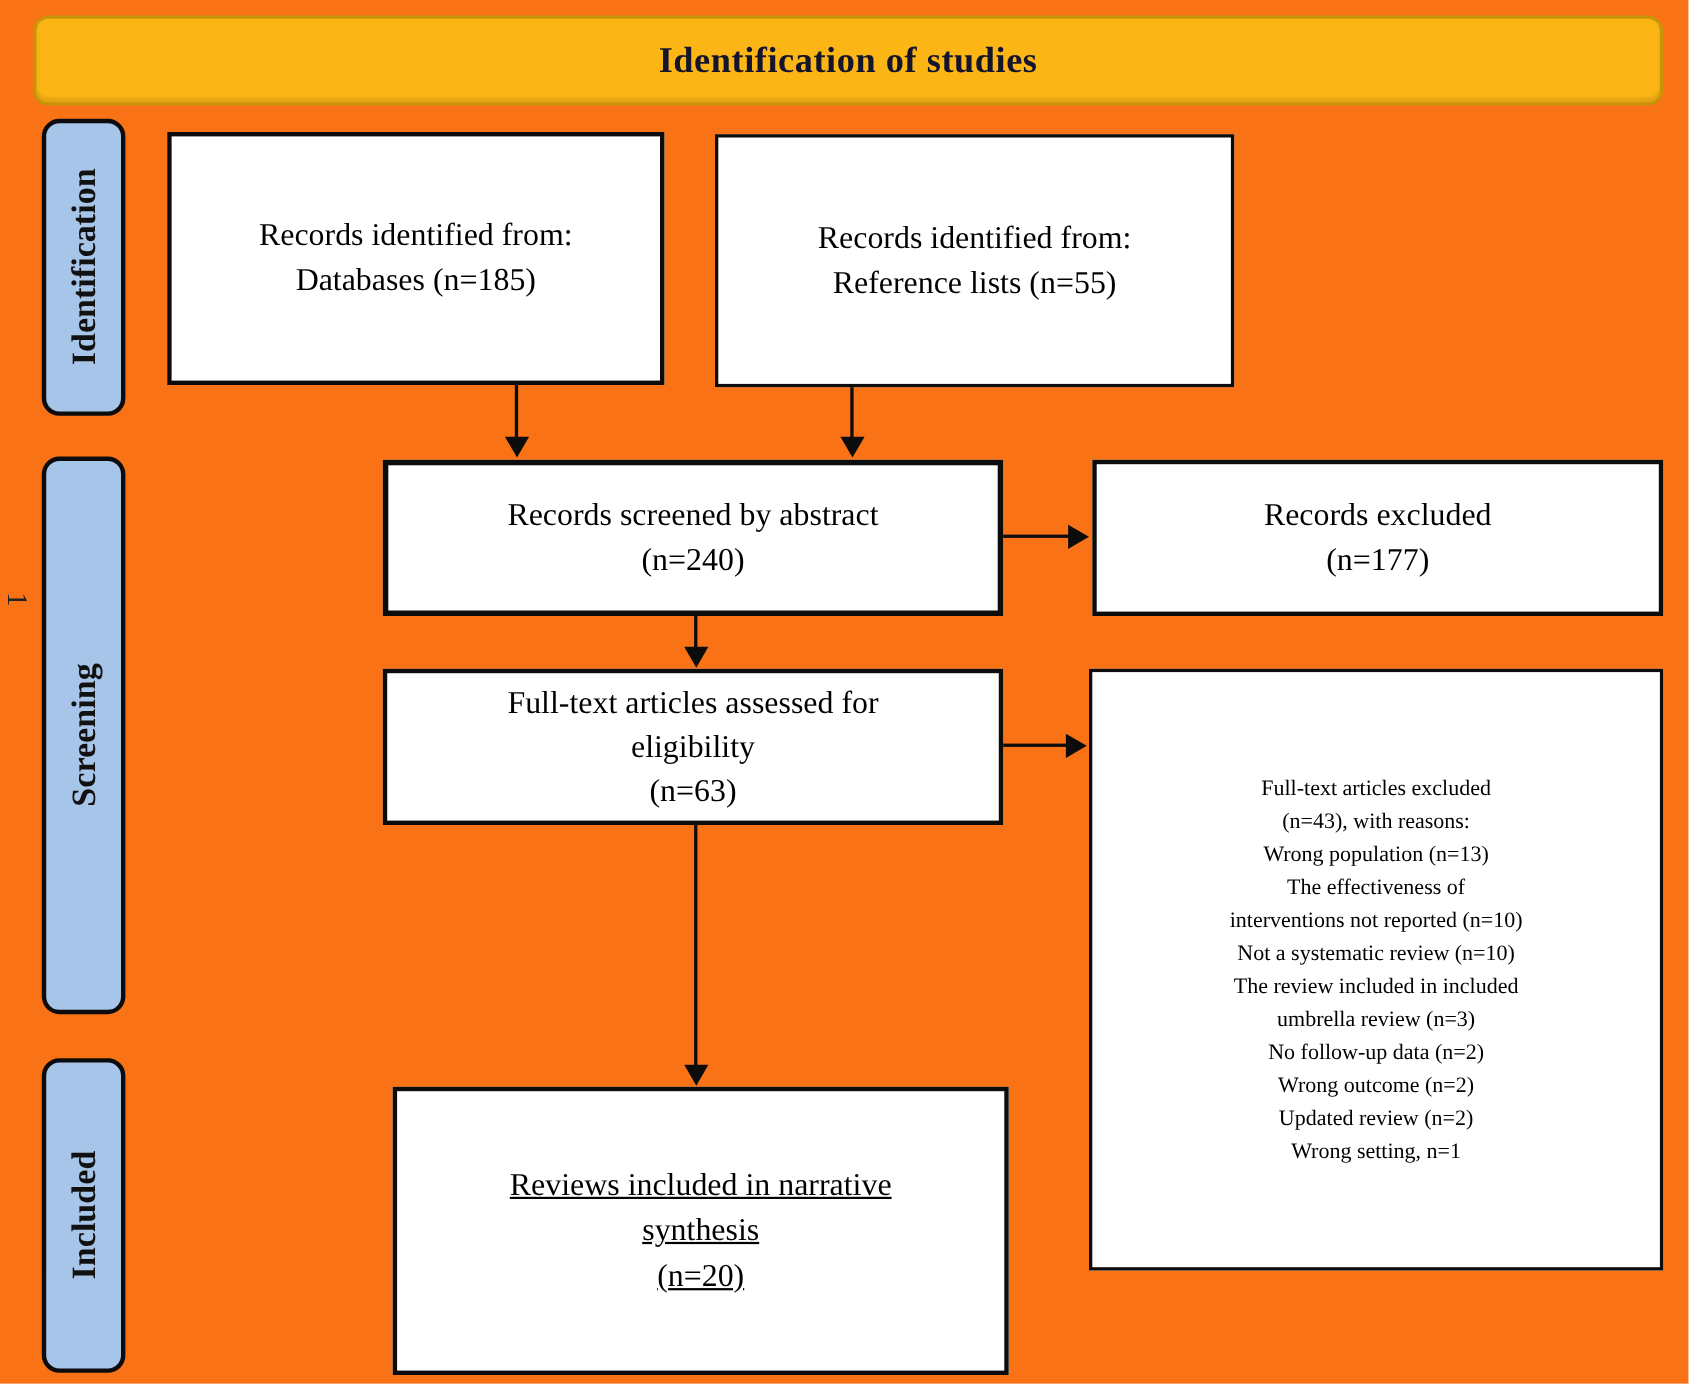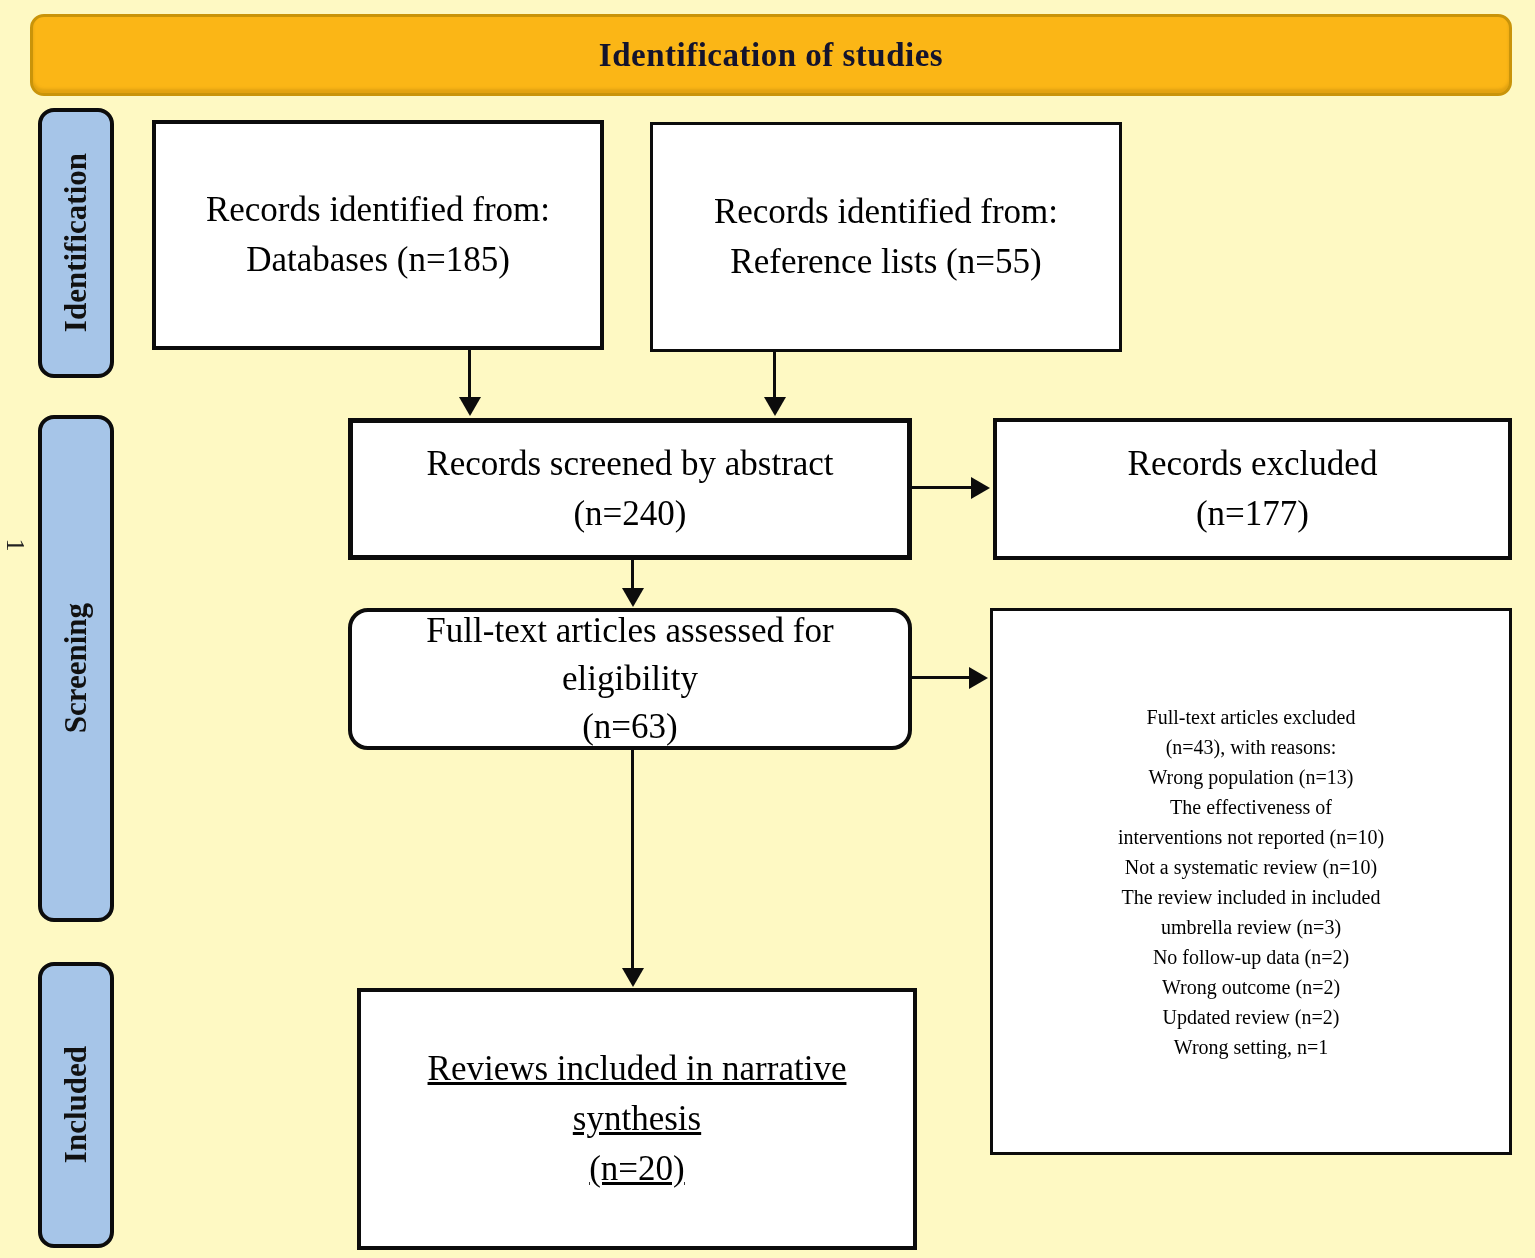--- a/index.html
+++ b/index.html
@@ -4,21 +4,21 @@
 <style>
   html, body {
     margin: 0;
     padding: 0;
     background: #ffffff;
   }
   #canvas {
     position: relative;
     width: 1535px;
     height: 1258px;
-    background: #fef9c3;
+    background: #f97316;
     font-family: "Liberation Serif", "DejaVu Serif", serif;
     color: #000000;
     overflow: hidden;
   }
 
   
   .banner {
     position: absolute;
     left: 30px; top: 14px;
     width: 1482px; height: 82px;
@@ -80,30 +80,30 @@
     position: absolute;
     background: #ffffff;
     border: 4px solid #0c0c0c;
     box-sizing: border-box;
     display: flex;
     align-items: center;
     justify-content: center;
     text-align: center;
   }
   .fbox-text {
-    font-size: 35px;
+    font-size: 29px;
     line-height: 1.42;
     white-space: pre-line;
     color: #000000;
   }
   #box-databases   { left: 152px; top: 120px; width: 452px; height: 230px; border-width: 4px; }
   #box-references  { left: 650px; top: 122px; width: 472px; height: 230px; border-width: 3px; }
   #box-screened    { left: 348px; top: 418px; width: 564px; height: 142px; border-width: 5px; }
   #box-excluded    { left: 993px; top: 418px; width: 519px; height: 142px; border-width: 4px; }
-  #box-fulltext    { left: 348px; top: 608px; width: 564px; height: 142px; border-width: 4px; border-radius: 20px; }
+  #box-fulltext    { left: 348px; top: 608px; width: 564px; height: 142px; border-width: 4px; }
   #box-ft-excluded { left: 990px; top: 608px; width: 522px; height: 547px; border-width: 3px; }
   #box-included    { left: 357px; top: 988px; width: 560px; height: 262px; border-width: 4px; text-decoration: underline; }
 
   #box-ft-excluded .fbox-text { font-size: 20px; line-height: 1.5; }
   #box-fulltext .fbox-text    { line-height: 1.38; }
 
   
   .aline { position: absolute; background: #0c0c0c; }
   .ahead-down {
     position: absolute;

